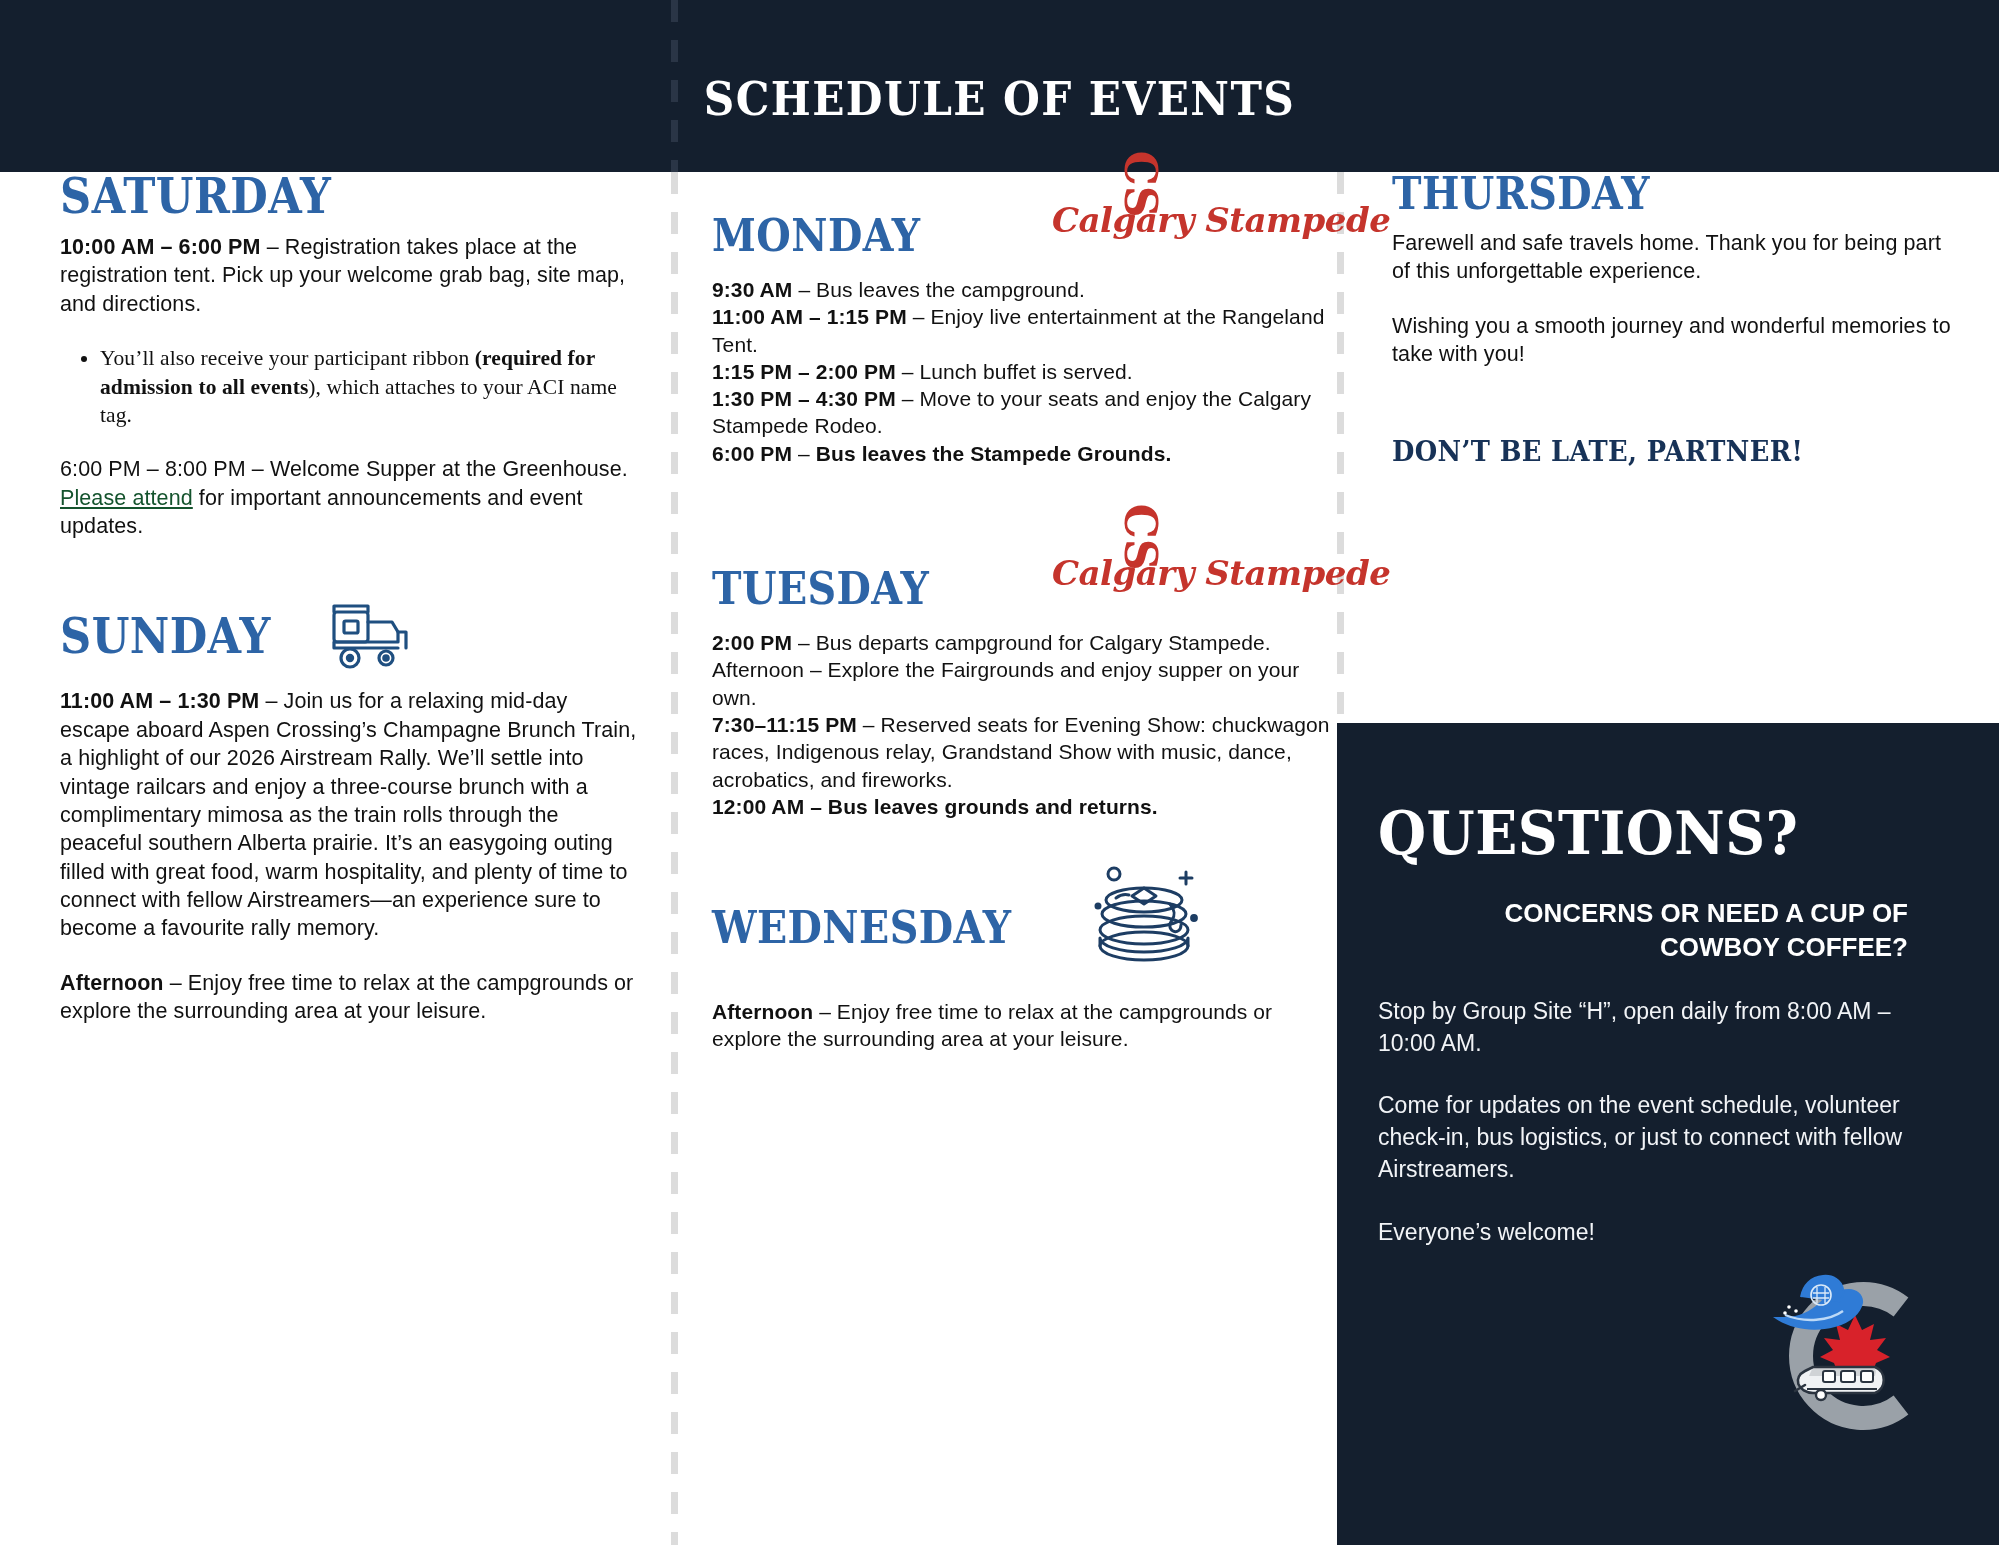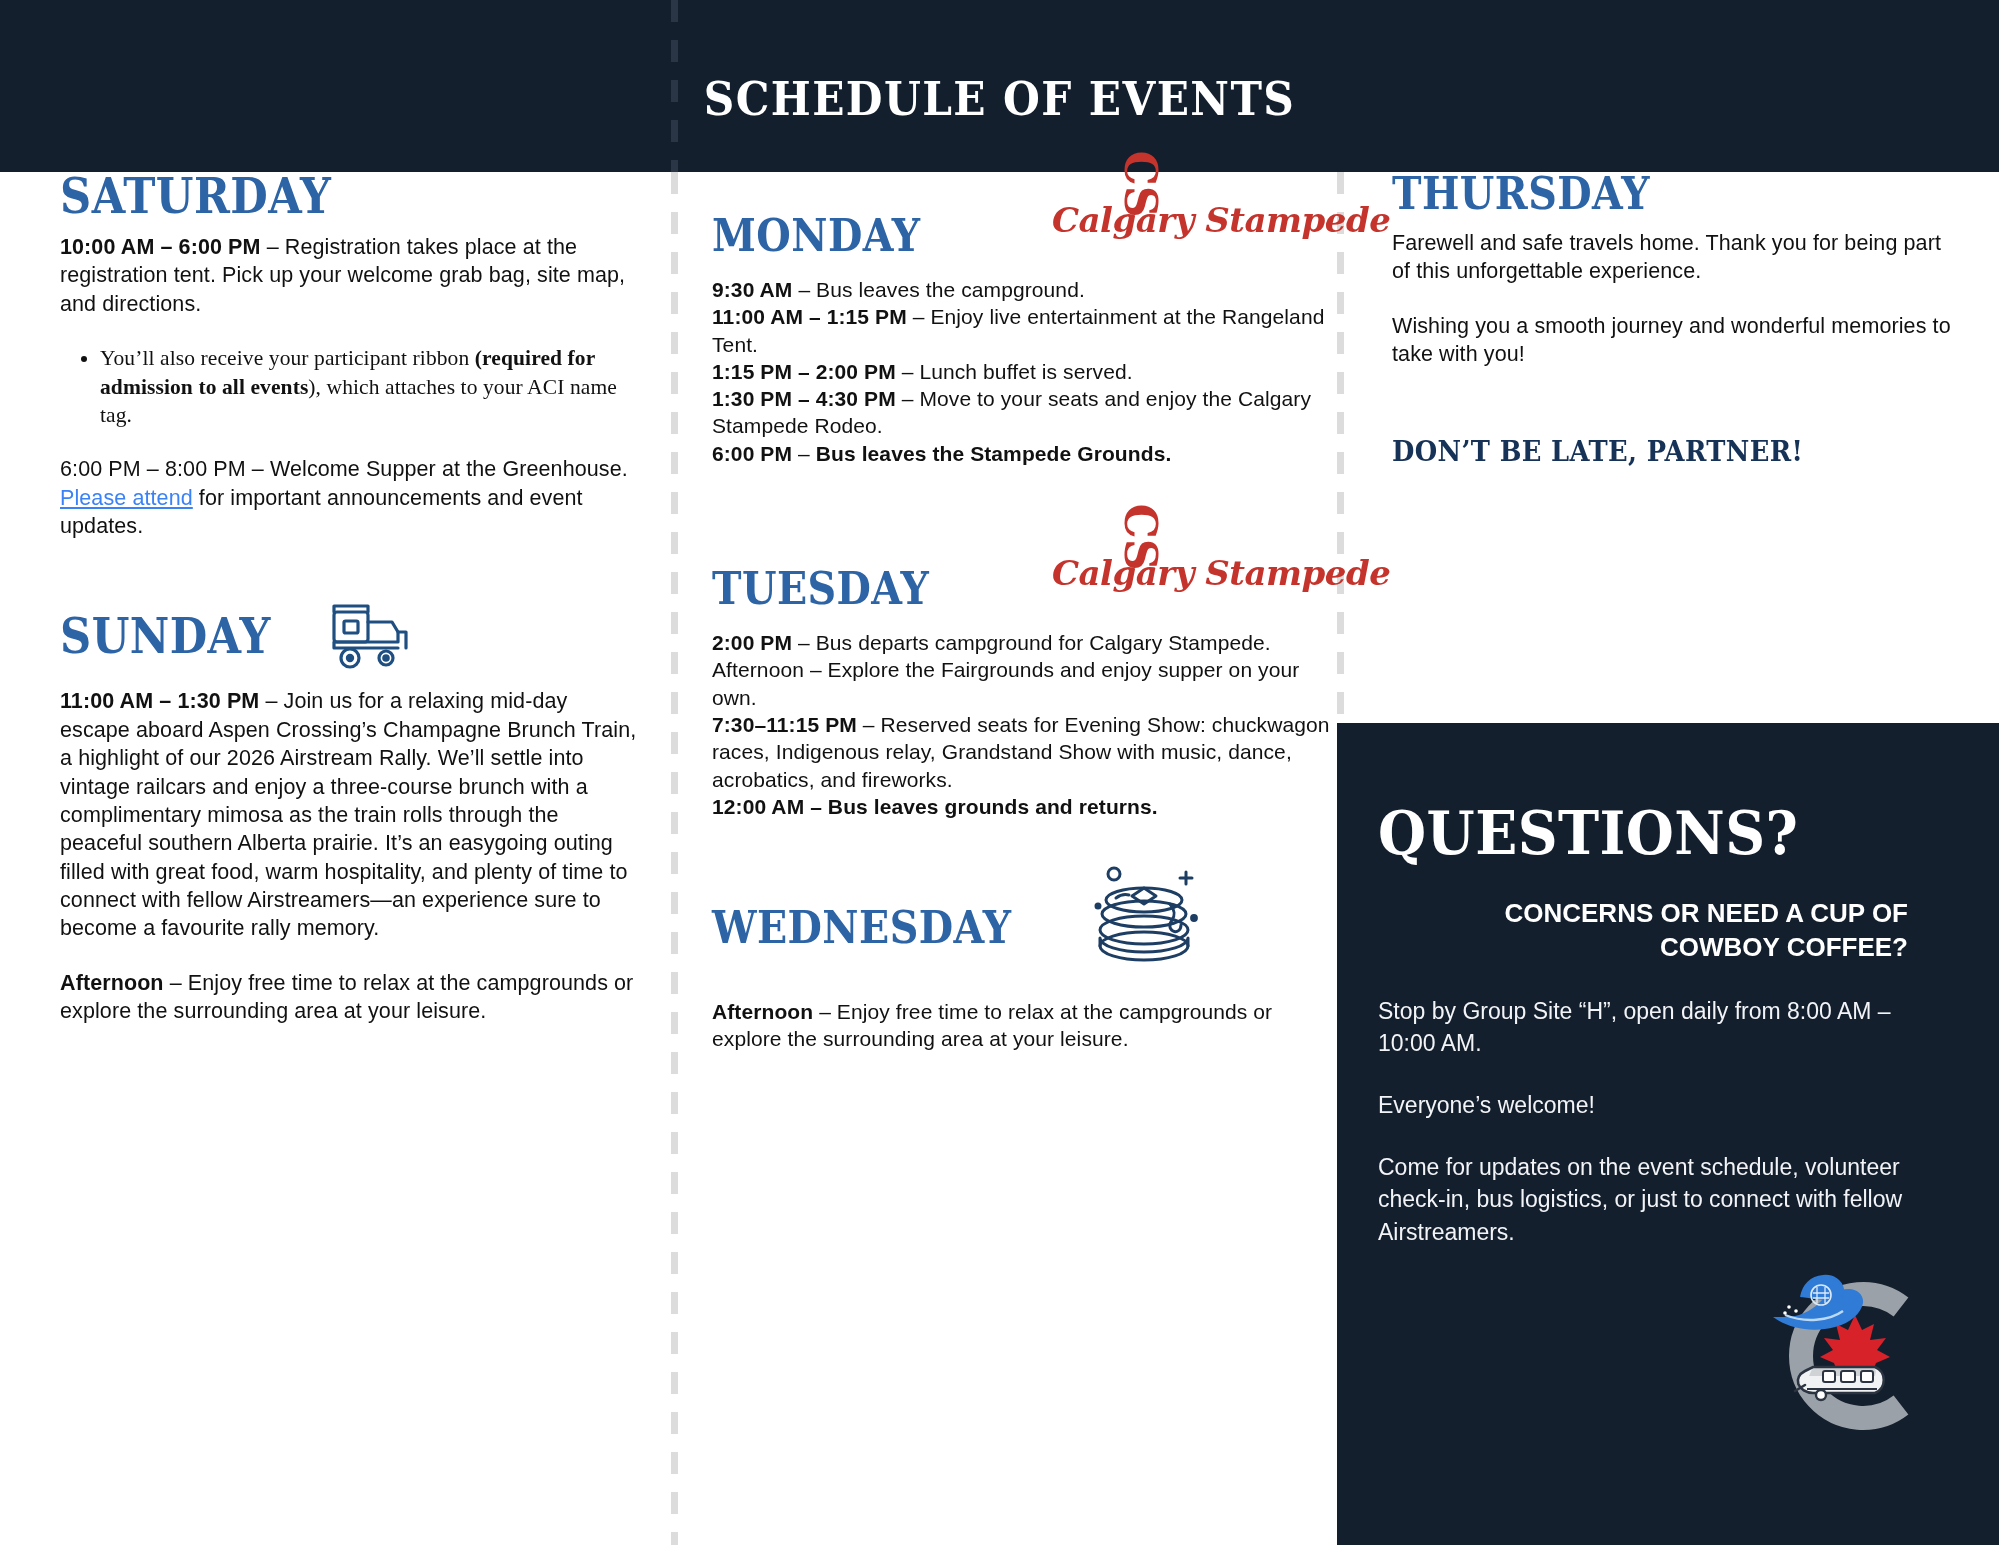--- a/index.html
+++ b/index.html
@@ -103,21 +103,21 @@
   .gap-xl { height: 58px; }
 
   ul.bullets {
     margin: 0 0 0 40px;
     padding: 0;
     list-style: disc;
   }
   ul.bullets li { margin: 0; font-family: Liberation Serif, serif; }
 
   .redlink {
-    color: #3b82f6;
+    color: #14532d;
     text-decoration: underline;
     margin-top: 28px;
   }
 
   
   .shout {
     font-family: "DejaVu Serif", serif;
     font-weight: bold;
     color: #173257;
     font-size: 28px;
@@ -349,22 +349,22 @@
     <div class="gap-lg"></div>
     <div class="gap-md"></div>
     <div class="shout">DON’T BE LATE, PARTNER!</div>
   </div>
 
   <div class="questions-box">
     <div class="questions-inner">
       <div class="questions-title">QUESTIONS?</div>
       <div class="questions-sub">CONCERNS OR NEED A CUP OF COWBOY COFFEE?</div>
       <div class="questions-body">Stop by Group Site “H”, open daily from 8:00 AM – 10:00 AM.</div>
+      <div class="questions-body">Come for updates on the event schedule, volunteer check-in, bus logistics, or just to connect with fellow Airstreamers.</div>
       <div class="questions-body"> Everyone’s welcome!</div>
-      <div class="questions-body">Come for updates on the event schedule, volunteer check-in, bus logistics, or just to connect with fellow Airstreamers.</div>
     </div>
 
     <span class="aci-logo">
       <svg width="214" height="186" viewBox="0 0 214 186" fill="none">
 
         <path d="M150 44 A62 62 0 1 0 150 142" stroke="#9aa1a8" stroke-width="24" fill="none" stroke-linecap="butt"></path>
 
         <path d="M104 52 l7 15 l12 -6 l-4 16 l16 -2 l-9 12 l13 7 l-14 6 l-5 13
                  l-16 -5 l-16 5 l-5 -13 l-14 -6 l13 -7 l-9 -12 l16 2 l-4 -16 l12 6 Z" fill="#d8222a"></path>
 

